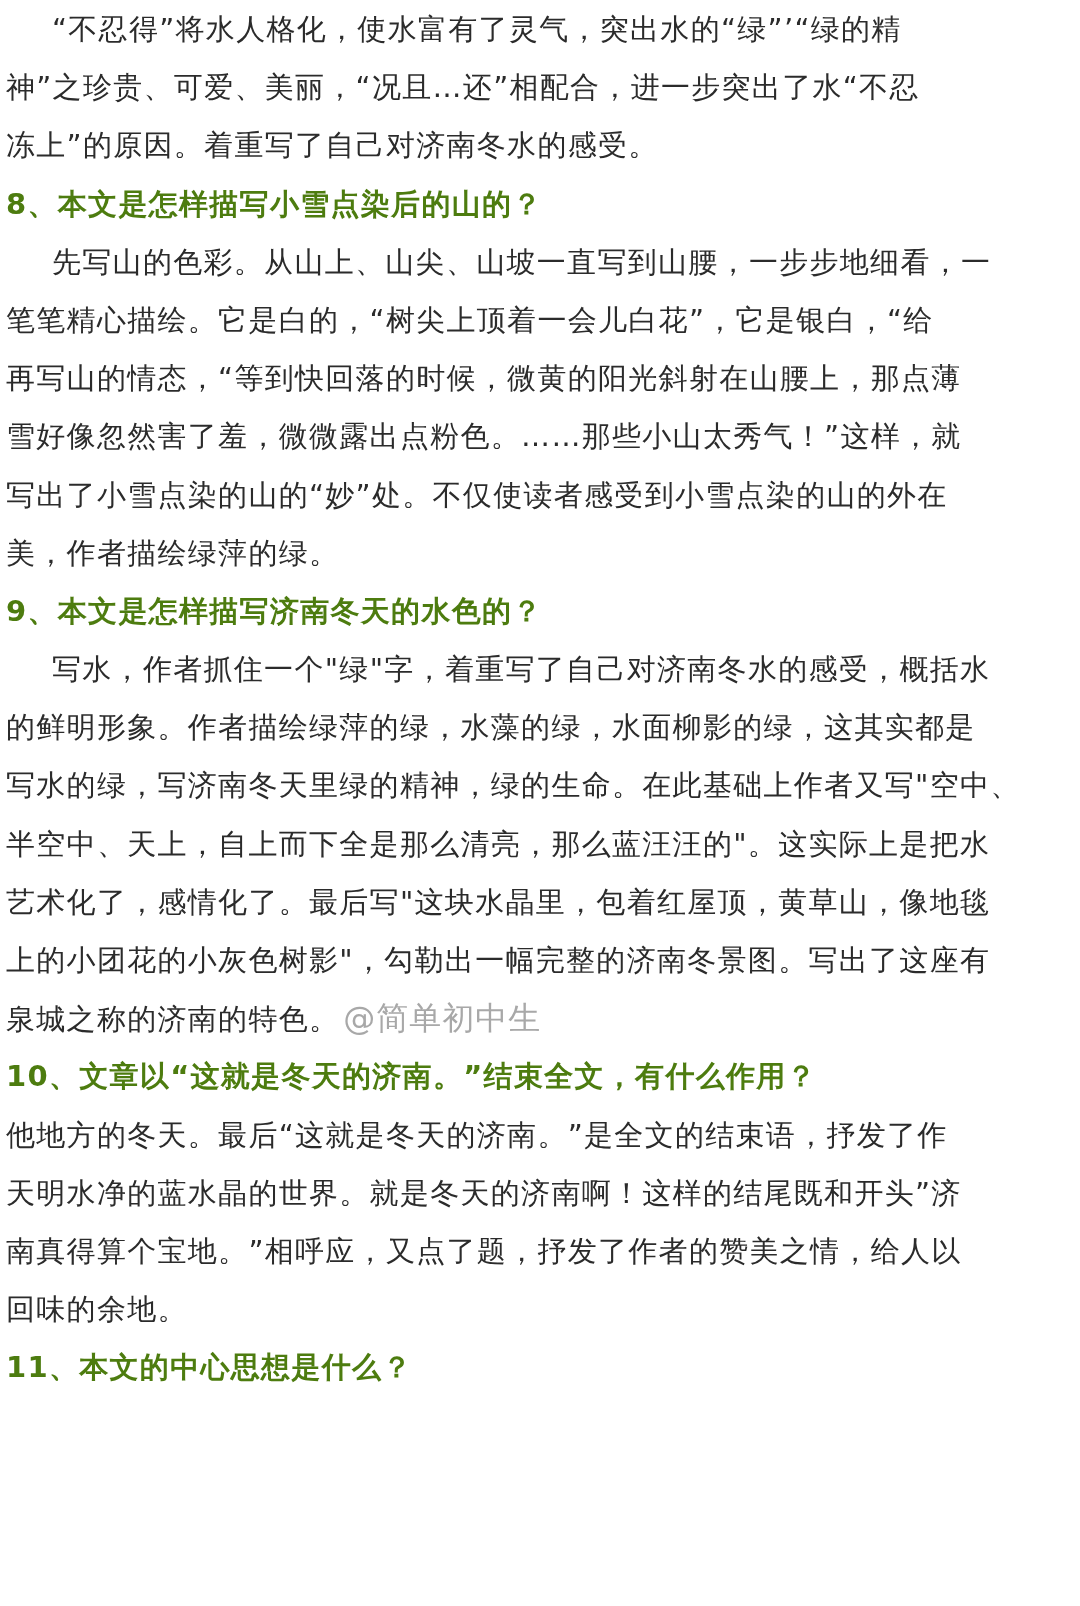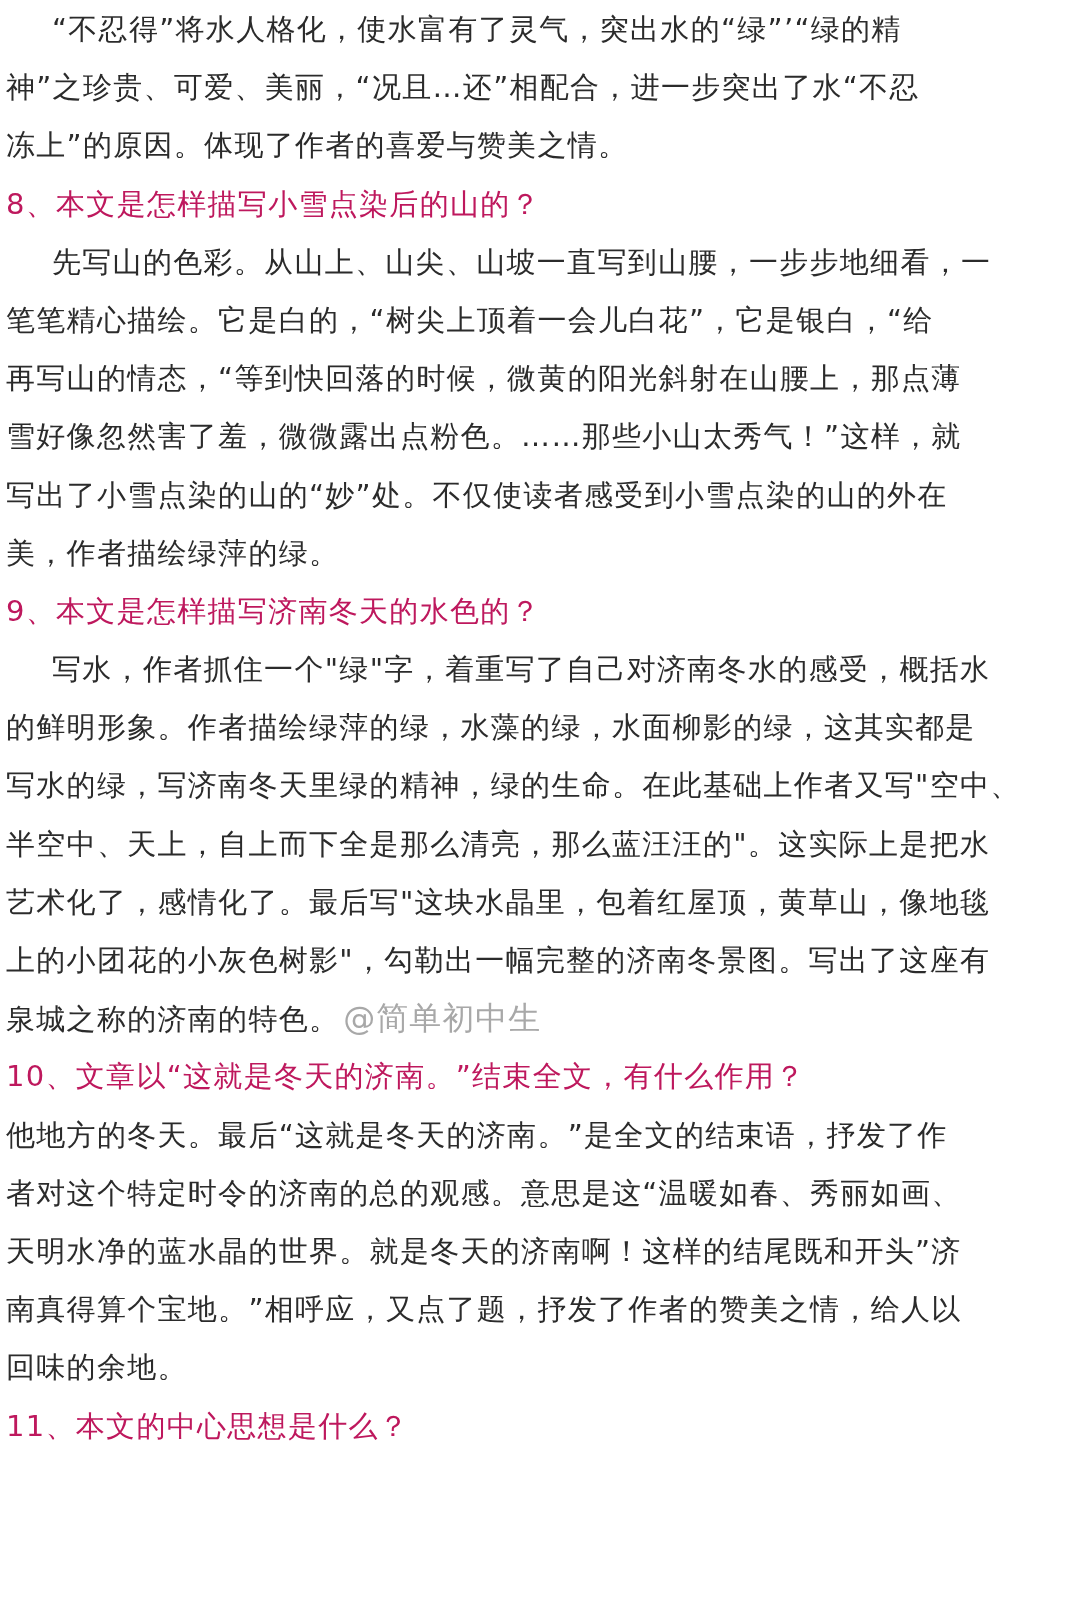--- a/index.html
+++ b/index.html
@@ -22,42 +22,42 @@
       width: 1070px;
     }
     .line {
       height: 58.2px;
       line-height: 58.2px;
       font-size: 29px;
       white-space: nowrap;
       letter-spacing: 1.3px;
     }
     .heading {
-      font-weight: normal;
-      color: #be185d;
+      font-weight: bold;
+      color: #4d7c0f;
     }
     .indent {
       padding-left: 46px;
     }
     .watermark {
       color: #a8a8a8;
       font-size: 32px;
       letter-spacing: 1px;
       margin-left: 4px;
     }
   </style>
 </head>
 <body>
 
 <div class="doc">
 
   <div>
     <div class="line indent">“不忍得”将水人格化，使水富有了灵气，突出水的“绿”’“绿的精</div>
     <div class="line">神”之珍贵、可爱、美丽，“况且…还”相配合，进一步突出了水“不忍</div>
-    <div class="line">冻上”的原因。体现了作者的喜爱与赞美之情。</div>
+    <div class="line">冻上”的原因。着重写了自己对济南冬水的感受。</div>
   </div>
 
   <div class="line heading">8、本文是怎样描写小雪点染后的山的？</div>
   <div>
     <div class="line indent">先写山的色彩。从山上、山尖、山坡一直写到山腰，一步步地细看，一</div>
     <div class="line">笔笔精心描绘。它是白的，“树尖上顶着一会儿白花”，它是银白，“给</div>
     <div class="line">再写山的情态，“等到快回落的时候，微黄的阳光斜射在山腰上，那点薄</div>
     <div class="line">雪好像忽然害了羞，微微露出点粉色。……那些小山太秀气！”这样，就</div>
     <div class="line">写出了小雪点染的山的“妙”处。不仅使读者感受到小雪点染的山的外在</div>
     <div class="line">美，作者描绘绿萍的绿。</div>
@@ -72,21 +72,20 @@
     <div class="line">艺术化了，感情化了。最后写"这块水晶里，包着红屋顶，黄草山，像地毯</div>
     <div class="line">上的小团花的小灰色树影"，勾勒出一幅完整的济南冬景图。写出了这座有</div>
     <div class="line">
       <span>泉城之称的济南的特色。</span><span class="watermark">@简单初中生</span>
     </div>
   </div>
 
   <div class="line heading">10、文章以“这就是冬天的济南。”结束全文，有什么作用？</div>
   <div>
     <div class="line">他地方的冬天。最后“这就是冬天的济南。”是全文的结束语，抒发了作</div>
-    <div class="line">者对这个特定时令的济南的总的观感。意思是这“温暖如春、秀丽如画、</div>
     <div class="line">天明水净的蓝水晶的世界。就是冬天的济南啊！这样的结尾既和开头”济</div>
     <div class="line">南真得算个宝地。”相呼应，又点了题，抒发了作者的赞美之情，给人以</div>
     <div class="line">回味的余地。</div>
   </div>
 
   <div class="line heading">11、本文的中心思想是什么？</div>
 
 </div>
 
 </body></html>

